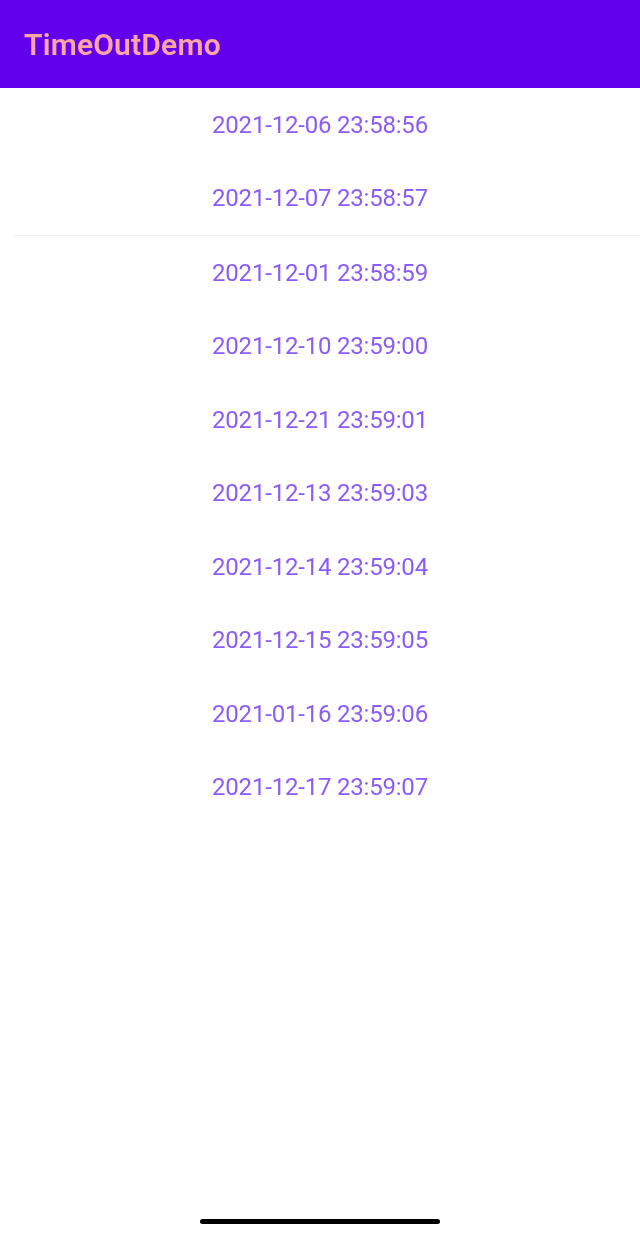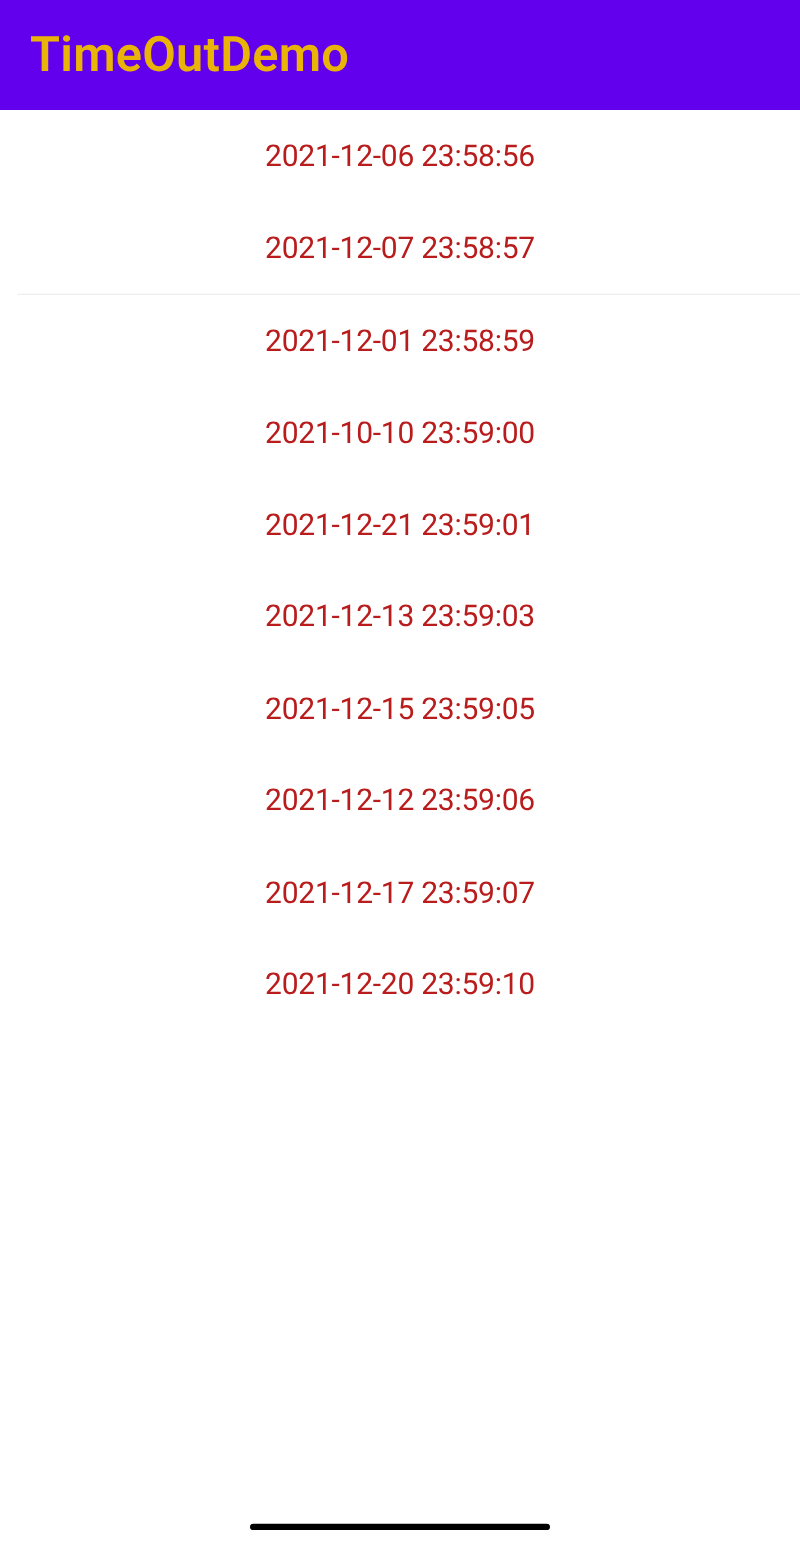--- a/index.html
+++ b/index.html
@@ -16,38 +16,38 @@
       position: relative;
     }
     .app-bar {
       background: #6200EE;
       height: 88px;
       display: flex;
       align-items: center;
       padding-left: 24px;
     }
     .app-title {
-      color: #eab308;
-      font-size: 39px;
+      color: #fca5a5;
+      font-size: 30px;
       font-weight: 600;
       letter-spacing: 0.2px;
     }
     .list-container {
       width: 100%;
       background: #ffffff;
     }
     .list-item {
       height: 73.5px;
       display: flex;
       align-items: center;
       justify-content: center;
       width: 100%;
     }
     .list-item-text {
-      color: #b91c1c;
+      color: #8b5cf6;
       font-size: 24px;
       font-weight: 400;
       letter-spacing: -0.2px;
     }
     .divider {
       height: 1px;
       background: #eeeeee;
       margin-left: 14px;
       margin-right: 0;
     }
@@ -74,35 +74,35 @@
       <span class="list-item-text">2021-12-06 23:58:56</span>
     </div>
     <div class="list-item">
       <span class="list-item-text">2021-12-07 23:58:57</span>
     </div>
     <div class="divider"></div>
     <div class="list-item">
       <span class="list-item-text">2021-12-01 23:58:59</span>
     </div>
     <div class="list-item">
-      <span class="list-item-text">2021-10-10 23:59:00</span>
+      <span class="list-item-text">2021-12-10 23:59:00</span>
     </div>
     <div class="list-item">
       <span class="list-item-text">2021-12-21 23:59:01</span>
     </div>
     <div class="list-item">
       <span class="list-item-text">2021-12-13 23:59:03</span>
     </div>
     <div class="list-item">
+      <span class="list-item-text">2021-12-14 23:59:04</span>
+    </div>
+    <div class="list-item">
       <span class="list-item-text">2021-12-15 23:59:05</span>
     </div>
     <div class="list-item">
-      <span class="list-item-text">2021-12-12 23:59:06</span>
+      <span class="list-item-text">2021-01-16 23:59:06</span>
     </div>
     <div class="list-item">
       <span class="list-item-text">2021-12-17 23:59:07</span>
-    </div>
-    <div class="list-item">
-      <span class="list-item-text">2021-12-20 23:59:10</span>
     </div>
   </div>
 
 <div class="bottom-indicator"></div>
 
 </body></html>

